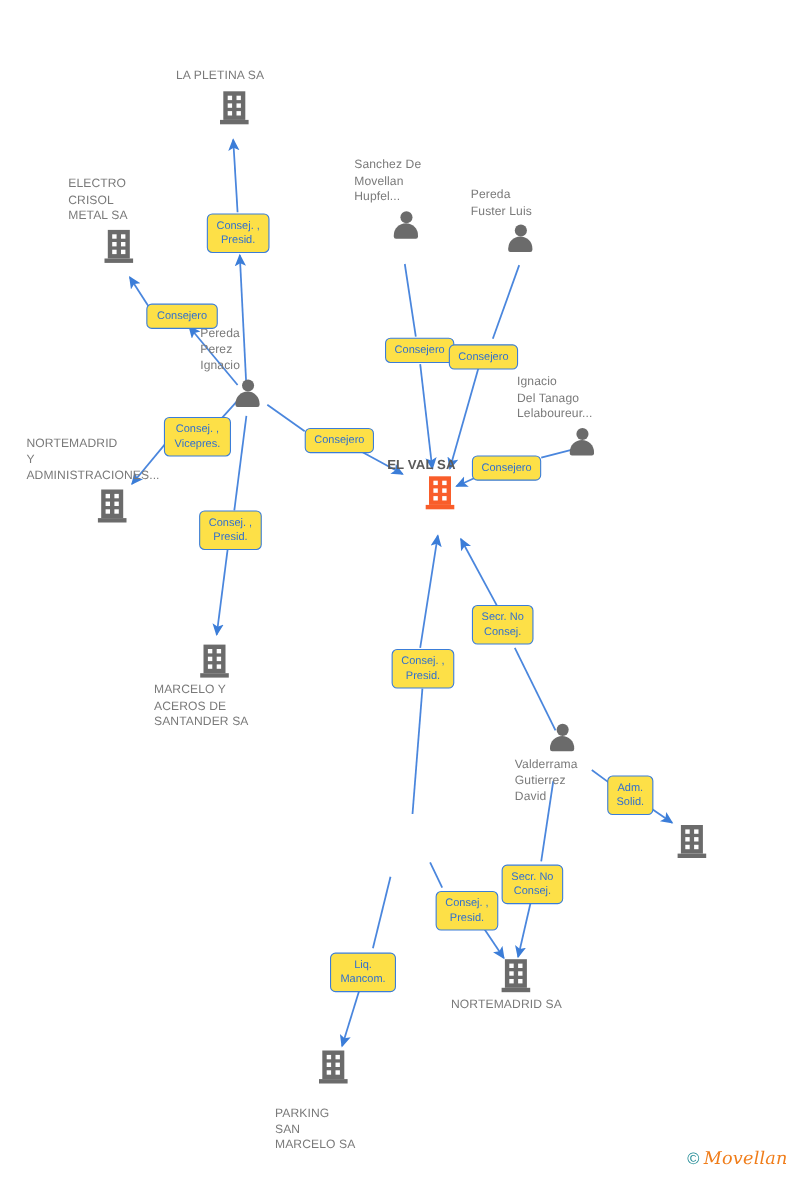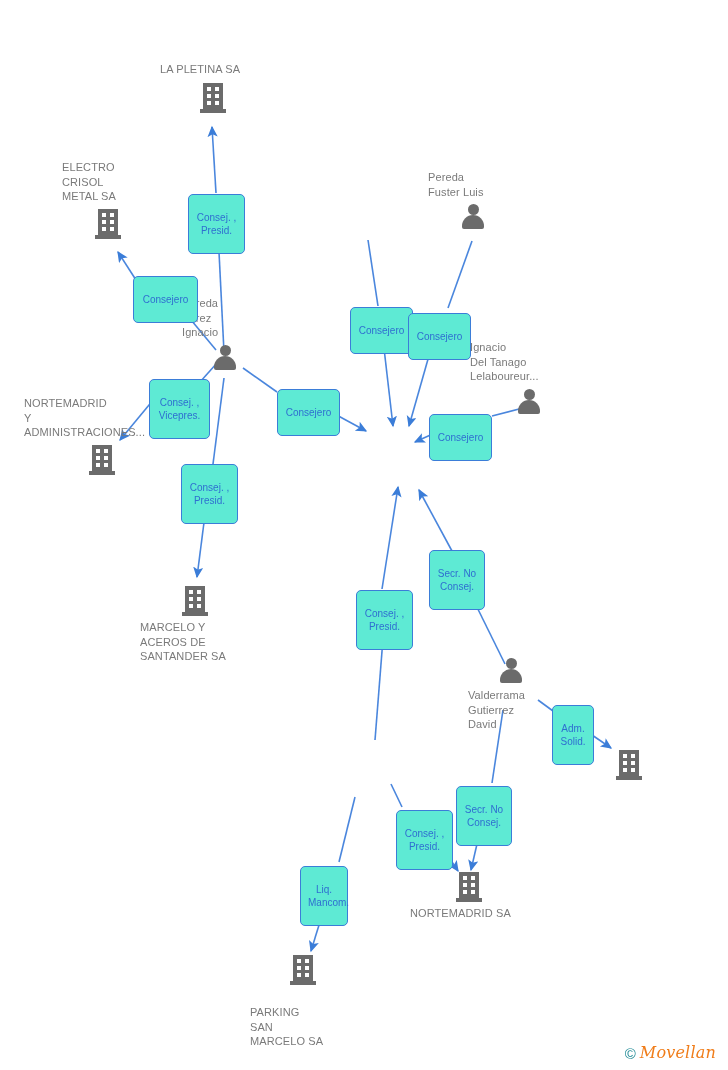--- a/index.html
+++ b/index.html
@@ -49,25 +49,25 @@
     position:absolute;left:2px;top:12px;width:22px;height:14px;
     background:#6b6b6b;
     border-radius:11px 11px 2px 2px;
   }
 
   
   .chip{
     position:absolute;
     border:1.2px solid #3b7dd8;
     border-radius:5px;
-    background:#5eead4;
+    background:#fde047;
     color:#2f6fd0;
     font-size:10px;
     line-height:13px;
-    padding:16px 7px;
+    padding:4px 7px;
     text-align:center;
     white-space:pre-line;
     box-sizing:border-box;
   }
 
   
   #brand{
     position:absolute;right:12px;bottom:9px;
     display:flex;align-items:center;gap:4px;
     font-size:15px;
@@ -190,20 +190,33 @@
       <div class="win" style="left:7px;top:11px;"></div>
         <div class="win" style="left:15px;top:11px;"></div>
       <div class="win" style="left:7px;top:18px;"></div>
         <div class="win" style="left:15px;top:18px;"></div>
     </div>
     <div class="cap" style="margin-top:4px;">MARCELO Y
 ACEROS DE
 SANTANDER SA</div>
   </div>
 
+  <div class="node focus" style="left:352px;top:415px;width:96px;">
+    <div class="cap">EL VAL SA</div>
+    <div class="bldg orange" style="margin-top:3px;">
+      <div class="body"></div>
+        <div class="base"></div>
+      <div class="win" style="left:7px;top:4px;"></div>
+        <div class="win" style="left:15px;top:4px;"></div>
+      <div class="win" style="left:7px;top:11px;"></div>
+        <div class="win" style="left:15px;top:11px;"></div>
+      <div class="win" style="left:7px;top:18px;"></div>
+        <div class="win" style="left:15px;top:18px;"></div>
+    </div>
+  </div>
 
   <div class="node company" style="left:565px;top:750px;width:128px;">
     <div class="bldg">
       <div class="body"></div>
         <div class="base"></div>
       <div class="win" style="left:7px;top:4px;"></div>
         <div class="win" style="left:15px;top:4px;"></div>
       <div class="win" style="left:7px;top:11px;"></div>
         <div class="win" style="left:15px;top:11px;"></div>
       <div class="win" style="left:7px;top:18px;"></div>
@@ -244,20 +257,29 @@
   <div class="node person-node" style="left:182px;top:296px;width:86px;">
     <div class="cap">Pereda
 Perez
 Ignacio</div>
     <div class="person" style="margin-top:4px;">
       <div class="head"></div>
         <div class="torso"></div>
     </div>
   </div>
 
+  <div class="node person-node" style="left:322px;top:143px;width:94px;">
+    <div class="cap">Sanchez De
+Movellan
+Hupfel...</div>
+    <div class="person" style="margin-top:4px;">
+      <div class="head"></div>
+        <div class="torso"></div>
+    </div>
+  </div>
 
   <div class="node person-node" style="left:428px;top:170px;width:90px;">
     <div class="cap">Pereda
 Fuster Luis</div>
     <div class="person" style="margin-top:4px;">
       <div class="head"></div>
         <div class="torso"></div>
     </div>
   </div>
 
@@ -309,21 +331,21 @@
 
   <div class="chip" style="left:456px;top:786px;width:56px;">Secr.  No
 Consej.</div>
 
   <div class="chip" style="left:356px;top:590px;width:57px;">Consej. ,
 Presid.</div>
 
   <div class="chip" style="left:396px;top:810px;width:57px;">Consej. ,
 Presid.</div>
 
-  <div class="chip" style="left:300px;top:866px;width:48px;">Liq.
+  <div class="chip" style="left:300px;top:866px;width:60px;">Liq.
 Mancom.</div>
 
   <div id="brand">
     <span class="copy">©</span>
     <span class="word">Movellan</span>
   </div>
 
 </div>
 
 </body></html>

